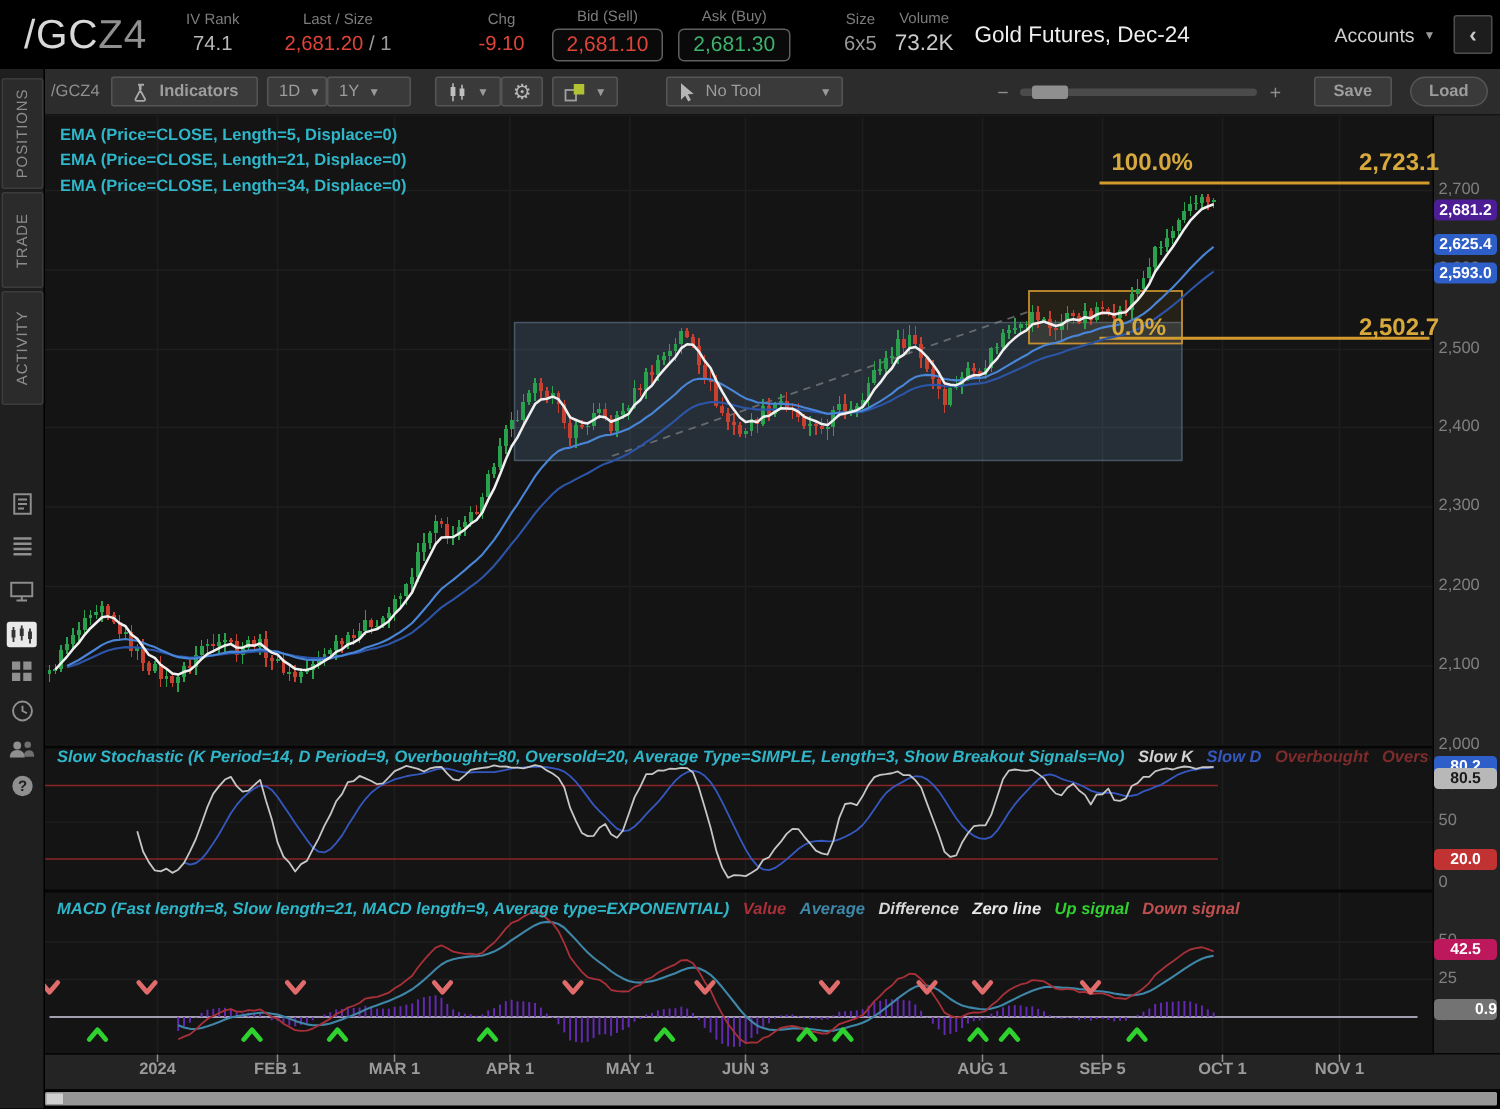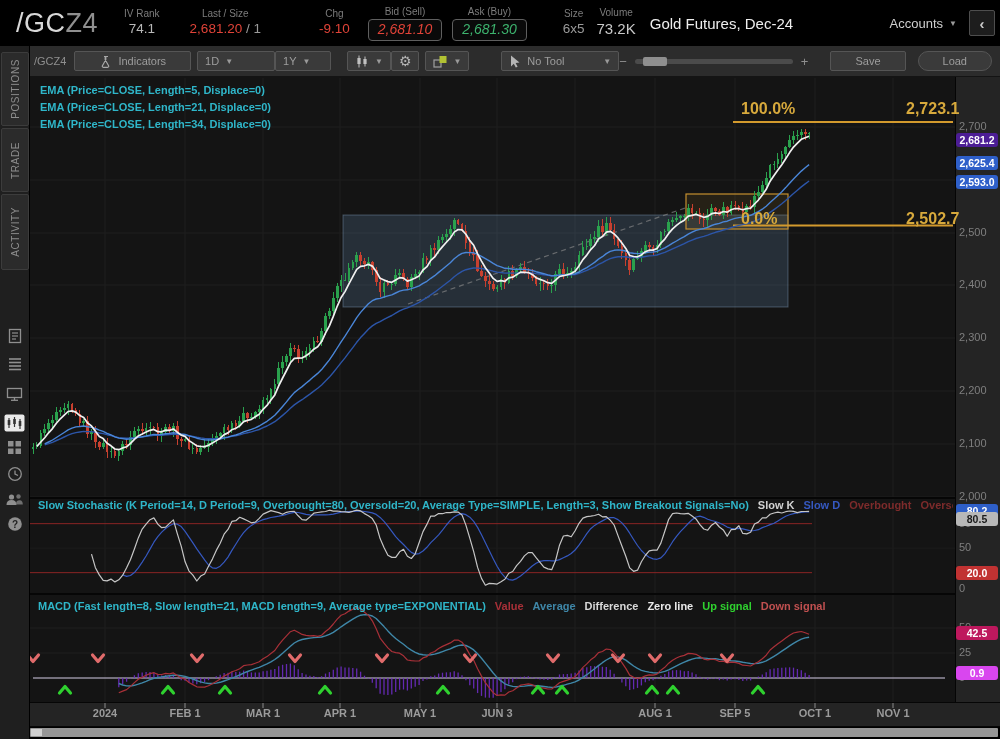--- a/index.html
+++ b/index.html
@@ -9,21 +9,21 @@
   
   #topbar{position:absolute;left:0;top:0;width:1000px;height:46px;background:#000;
           display:flex;align-items:center;z-index:30;}
   .sym{margin-left:16px;font-size:27px;letter-spacing:.5px;white-space:nowrap;}
   .sym .root{color:#d8d8d8;} .sym .suffix{color:#8f8f8f;}
   .tbg{display:flex;flex-direction:column;align-items:center;justify-content:center;line-height:1.25;}
   .tb-label{font-size:10px;color:#7c7c7c;white-space:nowrap;}
   .tb-val{font-size:13.5px;color:#b9b9b9;white-space:nowrap;}
   .red{color:#e04338!important;} .grn{color:#3db36e!important;} .dim{color:#9a9a9a;}
   .quote-box{border:1px solid #5f5f5f;border-radius:4px;padding:1px 9px;background:#0a0a0a;
-             font-size:14px;margin-top:1px;font-style:italic;}
+             font-size:14px;margin-top:1px;}
   #desc{color:#eee;font-size:15px;margin-left:14px;white-space:nowrap;}
   #accounts{margin-left:auto;color:#cfcfcf;font-size:13px;display:flex;align-items:center;gap:6px;}
   #collapse-btn{margin:0 5px 0 12px;width:24px;height:24px;border:1px solid #4e4e4e;background:#1d1d1d;
           color:#c9c9c9;font-size:15px;font-weight:bold;display:flex;align-items:center;justify-content:center;
           border-radius:2px;}
   .caret{font-size:8px;color:#9a9a9a;}
 
   
   #sidebar{position:absolute;left:0;top:46px;width:29px;height:693px;background:#1f1f1f;
            border-right:1px solid #000;z-index:20;}
@@ -37,33 +37,33 @@
   #toolbar{position:absolute;left:30px;top:46px;width:970px;height:30px;background:#2c2c2c;
            border-bottom:1px solid #141414;display:flex;align-items:center;z-index:20;}
   #tb-sym{color:#8f8f8f;font-size:11px;margin:0 8px 0 4px;}
   .tbtn{height:20px;background:#3a3a3a;border:1px solid #555;border-radius:2px;color:#9d9d9d;
         font-size:11px;display:flex;align-items:center;padding:0 7px;gap:6px;box-sizing:border-box;}
   .gap{width:6px;} .biggap{width:16px;}
   #zoomer{display:flex;align-items:center;margin-left:auto;gap:8px;color:#8f8f8f;font-size:13px;}
   #ztrack{width:158px;height:5px;background:#4b4b4b;border-radius:3px;position:relative;}
   #zhandle{position:absolute;left:8px;top:-2px;width:24px;height:9px;background:#8f8f8f;border-radius:2px;}
   #save-btn{margin-left:22px;} #load-btn{margin:0 8px 0 12px;border-radius:10px;}
-  .tbtn.wide{padding:0 24px;}
+  .tbtn.wide{padding:0 12px;font-weight:bold;}
 
   
   #overlays{position:absolute;left:0;top:0;width:839px;height:739px;z-index:10;pointer-events:none;}
   .ov{position:absolute;white-space:nowrap;}
   .ema-label{color:#2fb6c9;font-size:11px;font-weight:bold;}
   .fib{color:#d7a93c;font-size:16px;font-weight:bold;}
   .axis-tick{color:#7f7f7f;font-size:11px;left:959px;}
   .x-tick{color:#9b9b9b;font-size:11px;font-weight:bold;transform:translateX(-50%);top:707px;}
   .badge{left:956px;width:42px;text-align:center;font-size:10.5px;font-weight:bold;
          border-radius:3px;padding:1px 0;}
   .legend{left:38px;width:915px;overflow:hidden;font-size:11px;font-weight:bold;}
-  .legend span{margin-right:9px;}
+  .legend span{margin-right:9px;font-style:italic;}
 
   #scrollbar{position:absolute;left:30px;top:728px;width:968px;height:9px;background:#969696;
              border-radius:1px;z-index:15;}
   #scrollbar .cap{position:absolute;left:1px;top:1px;width:11px;height:7px;background:#cfcfcf;}
   svg#chart-svg{position:absolute;left:0;top:0;z-index:1;}
 </style>
 </head>
 <body>
 
 <svg id="chart-svg" width="1000" height="739">
@@ -843,21 +843,21 @@
 
 <div id="toolbar">
   <span id="tb-sym">/GCZ4</span>
   <div class="tbtn wide">
     <svg width="13" height="13">
         <path d="M5 1.5 h4 M6.2 1.5 v3.2 l3.4 6.1 a1 1 0 0 1 -0.9 1.5 H4.3 a1 1 0 0 1 -0.9 -1.5 l3.4 -6.1 v-3.2" fill="none" stroke="#a8a8a8" stroke-width="1.2"></path>
       </svg>
     <span>Indicators</span>
   </div>
   <div class="gap"></div>
-  <div class="tbtn" style="width:78px;">
+  <div class="tbtn" style="width:40px;">
     <span>1D</span>
       <span class="caret">▼</span>
   </div>
   <div class="tbtn" style="width:56px;">
     <span>1Y</span>
       <span class="caret">▼</span>
   </div>
   <div class="biggap"></div>
   <div class="tbtn">
     <svg width="14" height="13">
@@ -939,18 +939,18 @@
     <div class="ov x-tick" style="left: 735px; top: 707px;">SEP 5</div>
     <div class="ov x-tick" style="left: 815px; top: 707px;">OCT 1</div>
     <div class="ov x-tick" style="left: 893px; top: 707px;">NOV 1</div>
     <div class="ov badge" style="top: 133px; background: #4c1d95; color: rgb(255, 255, 255);">2,681.2</div>
     <div class="ov badge" style="top: 156px; background: rgb(46, 95, 201); color: rgb(255, 255, 255);">2,625.4</div>
     <div class="ov badge" style="top: 175px; background: rgb(46, 95, 201); color: rgb(255, 255, 255);">2,593.0</div>
     <div class="ov badge" style="top: 504px; background: rgb(46, 95, 201); color: rgb(255, 255, 255);">80.2</div>
     <div class="ov badge" style="top: 512px; background: rgb(184, 184, 184); color: rgb(26, 26, 26);">80.5</div>
     <div class="ov badge" style="top: 566px; background: rgb(193, 50, 50); color: rgb(255, 255, 255);">20.0</div>
     <div class="ov badge" style="top: 626px; background: #be185d; color: rgb(255, 255, 255);">42.5</div>
-    <div class="ov badge" style="top: 666px; background: #d946ef; color: rgb(255, 255, 255);">0.9</div>
+    <div class="ov badge" style="top: 666px; background: #737373; color: rgb(255, 255, 255); text-align: right;">0.9</div>
   </div>
 
 <div id="scrollbar">
     <div class="cap"></div>
   </div>
 
 </body></html>

